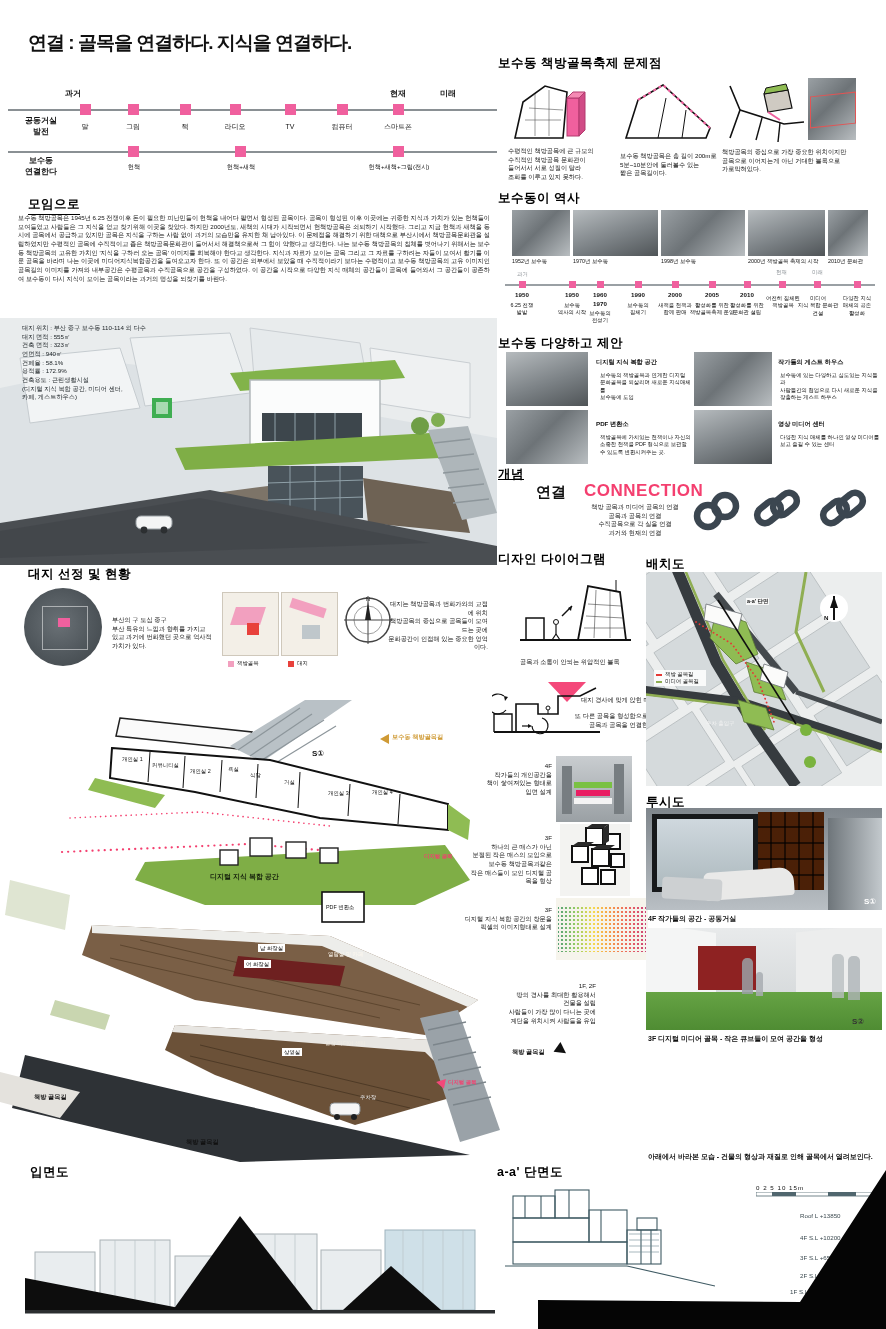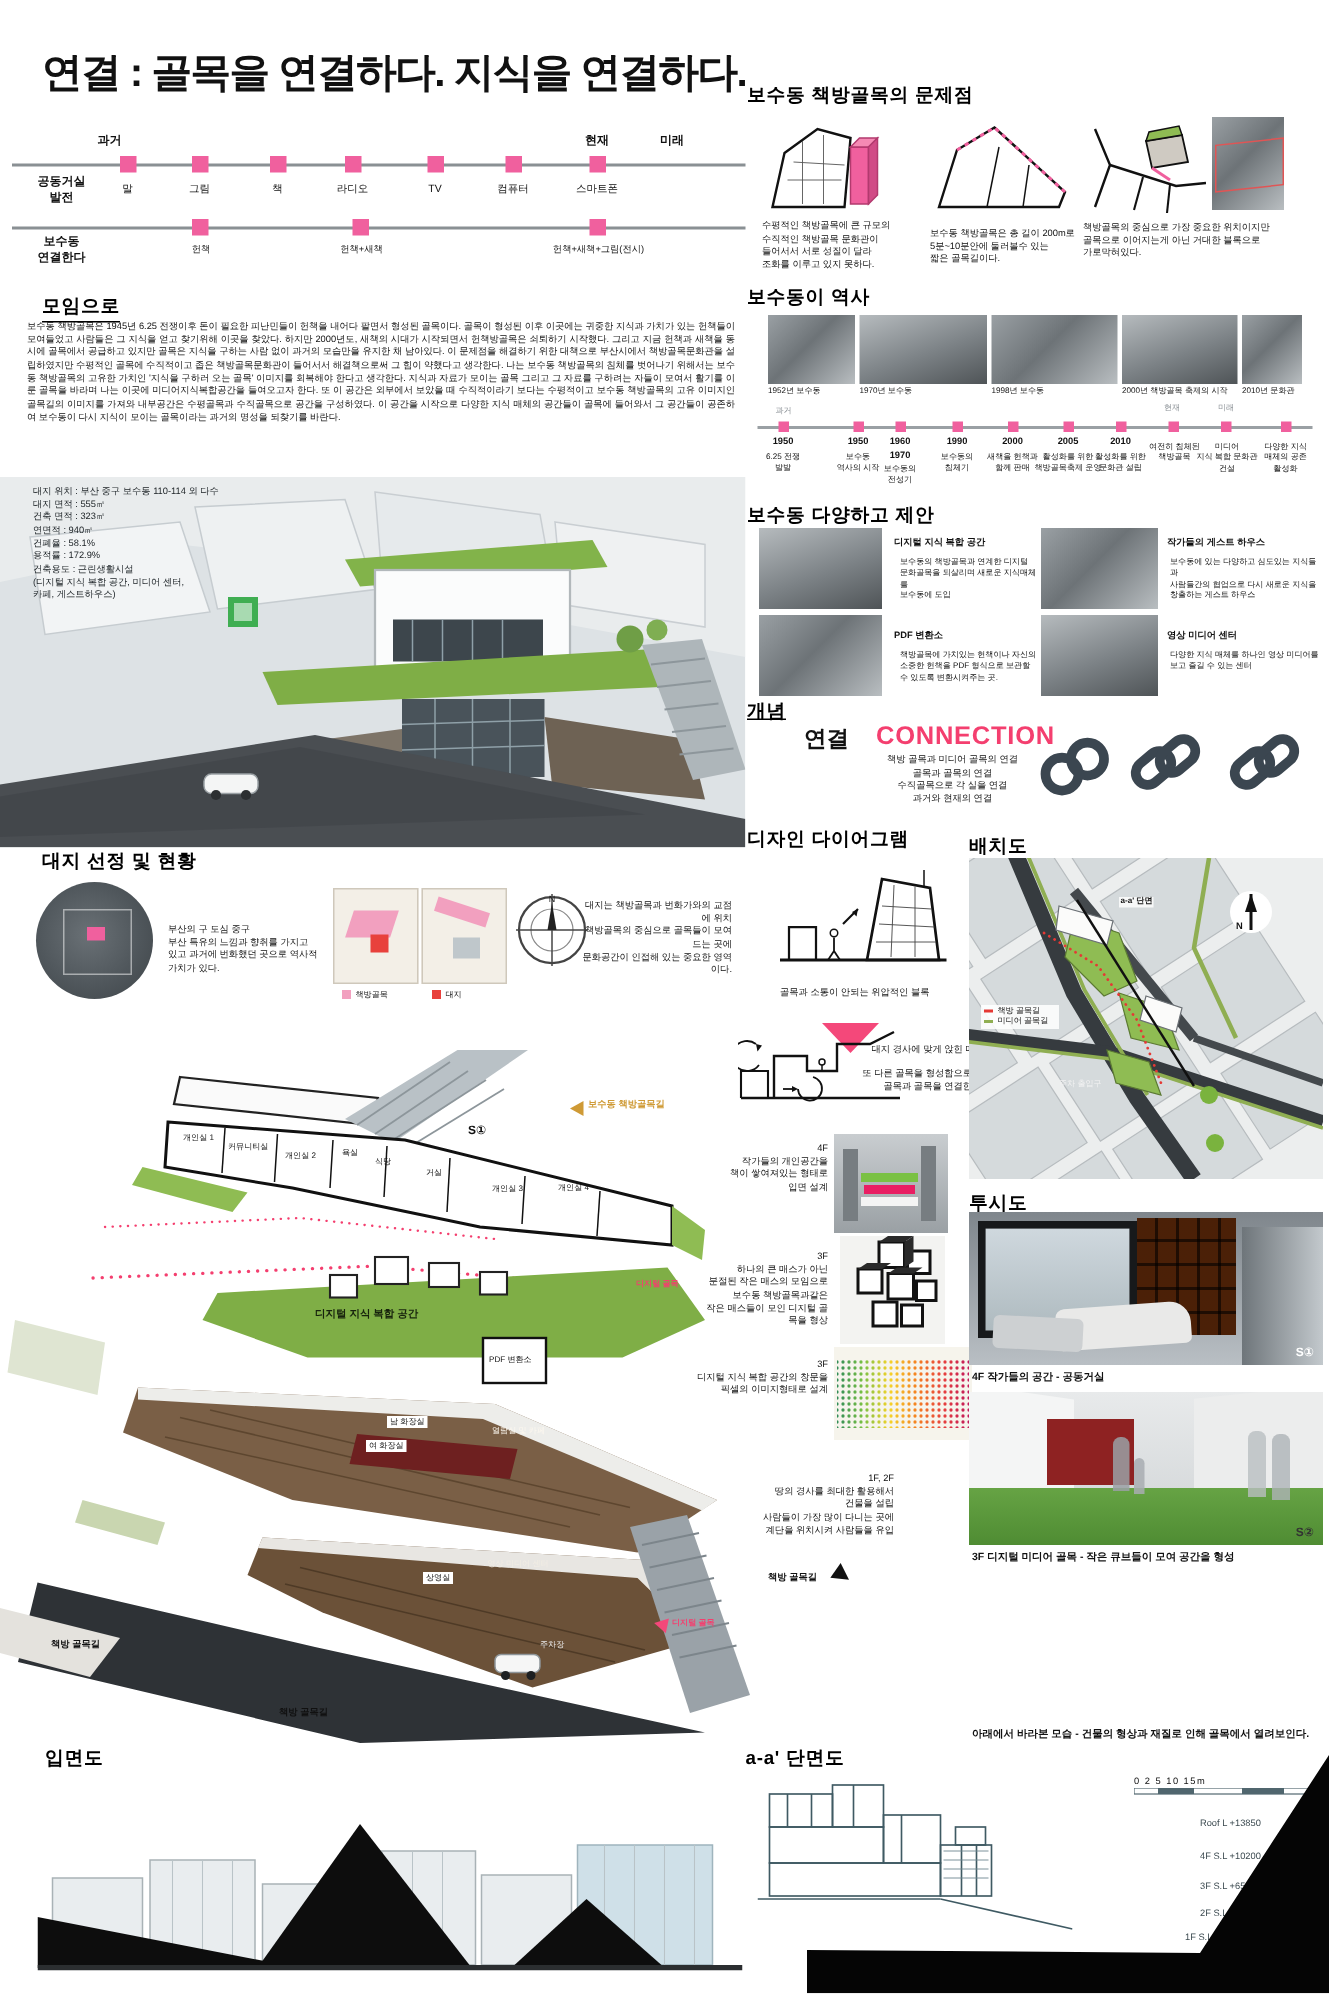--- a/index.html
+++ b/index.html
@@ -30,21 +30,21 @@
   .tri-right-black{width:0;height:0;border-top:6px solid transparent;border-bottom:6px solid transparent;border-left:11px solid #111;}
   .photo{background:linear-gradient(135deg,#9aa0a4 0%,#6d7377 45%,#b9bec1 100%);}
   .photo2{background:linear-gradient(160deg,#b6bbbe 0%,#7c8286 55%,#4f5457 100%);}
   .legend-sq{display:inline-block;width:6px;height:6px;margin-right:3px;vertical-align:middle;}
 </style>
 </head>
 <body>
 
 <div id="poster">
 
-  <div class="abs" style="left:28px;top:30px;font-size:27px;font-weight:900;letter-spacing:-1px;">연결 : 골목을 연결하다. 지식을 연결하다.</div>
+  <div class="abs" style="left:28px;top:30px;font-size:19px;font-weight:900;letter-spacing:-1px;">연결 : 골목을 연결하다. 지식을 연결하다.</div>
 
   <div class="abs t8 b" style="left:65px;top:88px;width:40px;">과거</div>
   <div class="abs t8 b" style="left:378px;top:88px;width:40px;text-align:center;">현재</div>
   <div class="abs t8 b" style="left:440px;top:88px;width:40px;">미래</div>
   <div class="abs tl-line" style="left:8px;top:109px;width:489px;"></div>
   <div class="abs tl-line" style="left:8px;top:151px;width:489px;"></div>
   <div class="abs pre t8 b c" style="left:14px;top:115px;width:54px;">공동거실
 발전</div>
   <div class="abs pre t8 b c" style="left:14px;top:155px;width:54px;">보수동
 연결한다</div>
@@ -243,21 +243,21 @@
   <div class="abs chip" style="left:244px;top:960px;">여 화장실</div>
   <div class="abs t5" style="left:328px;top:951px;color:#fdf8ef;">열람실 및 카페</div>
   <div class="abs chip" style="left:282px;top:1048px;">상영실</div>
   <div class="abs t5" style="left:325px;top:1040px;color:#f2ede4;">영상 미디어 센터</div>
   <div class="abs t5" style="left:360px;top:1094px;color:#e8e8e8;">주차장</div>
   <div class="abs tri-left-pink" style="left:436px;top:1078px;transform:rotate(12deg);"></div>
   <div class="abs t5 b pink" style="left:448px;top:1079px;">디지털 골목</div>
   <div class="abs t6 b" style="left:34px;top:1093px;">책방 골목길</div>
   <div class="abs t6 b" style="left:186px;top:1138px;">책방 골목길</div>
 
-  <div class="abs sec-h" style="left:498px;top:55px;">보수동 책방골목의 문제점</div>
+  <div class="abs sec-h" style="left:498px;top:55px;">보수동 책방골목축제 문제점</div>
   <svg class="abs" style="left:505px;top:80px;" width="100" height="62" viewBox="0 0 100 62">
     <polygon points="10,58 18,22 40,6 62,12 58,58" fill="none" stroke="#111" stroke-width="1.6"></polygon>
     <g stroke="#555" stroke-width=".6" fill="none">
       <line x1="20" y1="40" x2="56" y2="40"></line>
         <line x1="24" y1="28" x2="58" y2="30"></line>
       <line x1="30" y1="14" x2="30" y2="56"></line>
         <line x1="44" y1="10" x2="44" y2="56"></line>
     </g>
     <rect x="62" y="18" width="12" height="38" fill="#f0609e" stroke="#b23a6e" stroke-width="1"></rect>
     <polygon points="62,18 68,12 80,12 74,18" fill="#f58ab4" stroke="#b23a6e" stroke-width="1"></polygon>
@@ -566,21 +566,21 @@
 
   <div class="abs fig" style="left:646px;top:928px;width:236px;height:102px;background:linear-gradient(180deg,#e8eaeb,#cfd3d5);">
     <div class="abs" style="left:0;top:0;width:70px;height:70px;background:#f4f5f5;transform:skewY(8deg);"></div>
     <div class="abs" style="left:150px;top:0;width:86px;height:78px;background:#eceded;transform:skewY(-6deg);"></div>
     <div class="abs" style="left:52px;top:18px;width:58px;height:44px;background:#8e2222;"></div>
     <div class="abs" style="left:0;top:64px;width:236px;height:38px;background:linear-gradient(180deg,#66a344,#4f8c33);"></div>
     <div class="abs" style="left:96px;top:30px;width:11px;height:36px;background:#9aa0a4;border-radius:5px 5px 0 0;opacity:.85;"></div>
     <div class="abs" style="left:110px;top:44px;width:7px;height:24px;background:#a8adb1;border-radius:4px 4px 0 0;opacity:.85;"></div>
     <div class="abs" style="left:186px;top:26px;width:12px;height:44px;background:#b9bec1;border-radius:5px 5px 0 0;opacity:.8;"></div>
     <div class="abs" style="left:202px;top:28px;width:12px;height:44px;background:#aeb3b6;border-radius:5px 5px 0 0;opacity:.8;"></div>
-    <div class="tag" style="right:6px;bottom:4px;color:#333;">S②</div>
+    <div class="tag" style="right:18px;bottom:4px;color:#333;">S②</div>
   </div>
   <div class="abs t7 b" style="left:648px;top:1034px;">3F 디지털 미디어 골목 - 작은 큐브들이 모여 공간을 형성</div>
 
   <div class="abs t7 b" style="left:648px;top:1152px;">아래에서 바라본 모습 - 건물의 형상과 재질로 인해 골목에서 열려보인다.</div>
 
   <div class="abs sec-h" style="left:30px;top:1164px;">입면도</div>
   <svg class="abs" style="left:25px;top:1182px;" width="470" height="140" viewBox="0 0 470 140">
     <g fill="#e9edef" stroke="#a9b2b6" stroke-width="1">
       <rect x="10" y="70" width="60" height="58"></rect>
         <rect x="75" y="58" width="70" height="70"></rect>

